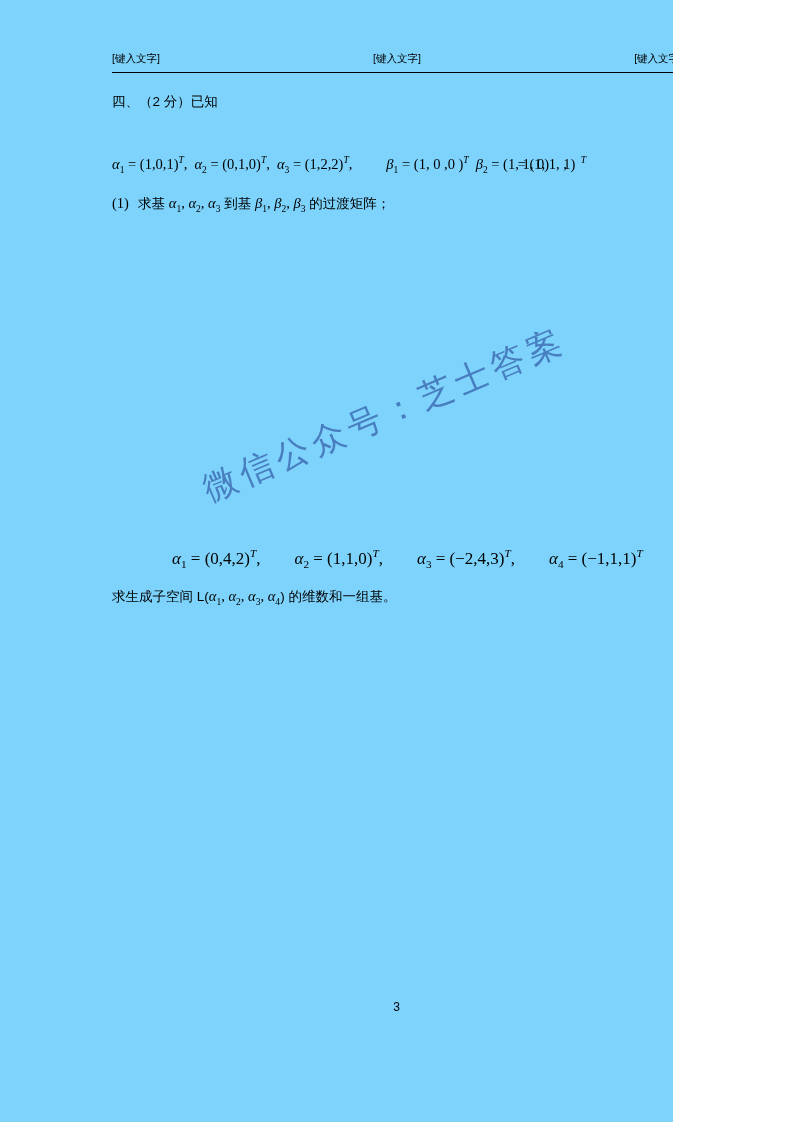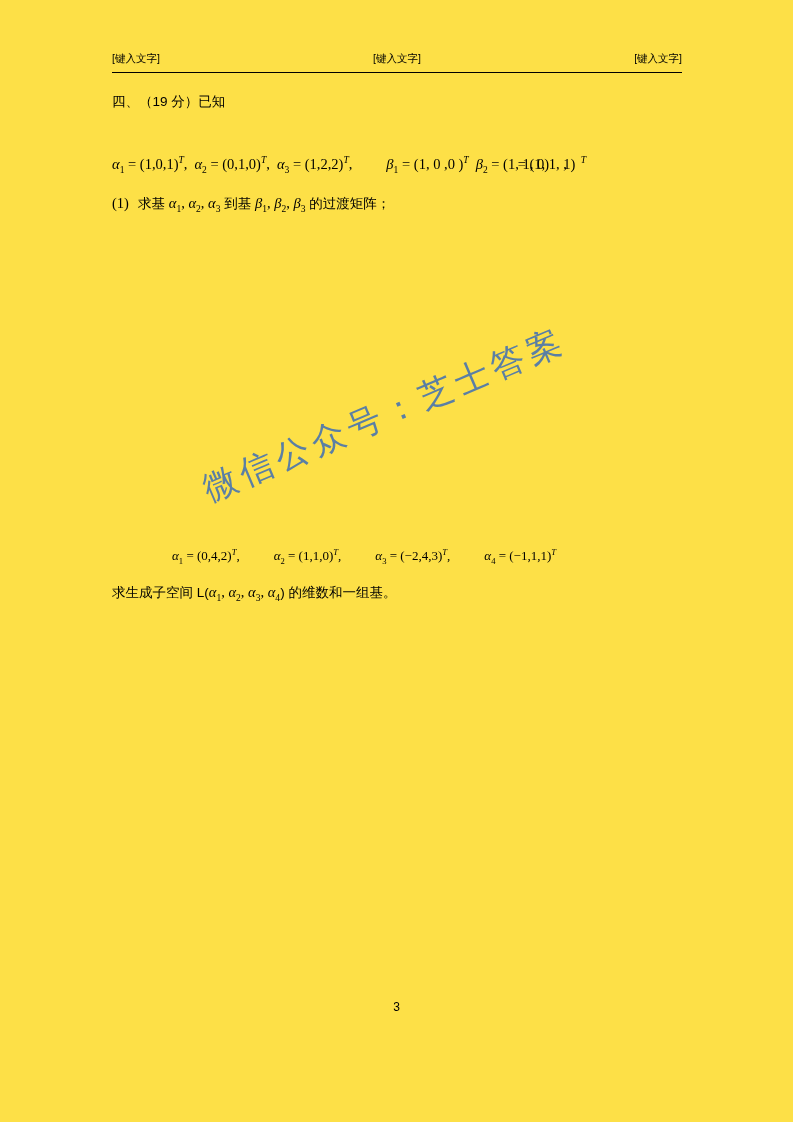--- a/index.html
+++ b/index.html
@@ -6,23 +6,23 @@
     margin: 0;
     padding: 0;
     background: #ffffff;
   }
   body {
     font-family: "Liberation Serif", serif;
     color: #000000;
   }
   .page {
     position: relative;
-    width: 793px;
+    width: 673px;
     height: 1122px;
-    background: #fde047;
+    background: #7dd3fc;
     overflow: hidden;
   }
   
   .header {
     position: absolute;
     left: 112px;
     top: 52px;
     width: 570px;
     display: flex;
     justify-content: space-between;
@@ -90,21 +90,21 @@
   
   .sec5 {
     position: absolute;
     left: 112px;
     top: 533px;
     width: 620px;
   }
   .sec5 .vec-row {
     margin-top: 14px;
     margin-left: 60px;
-    font-size: 13px;
+    font-size: 17px;
     white-space: nowrap;
   }
   .sec5 .ask {
     margin-top: 18px;
     font-size: 14.5px;
     white-space: nowrap;
   }
   .sp {
     display: inline-block;
     width: 14px;
@@ -164,21 +164,21 @@
 
   <div class="header">
     <span>[键入文字]</span>
     <span>[键入文字]</span>
     <span>[键入文字]</span>
   </div>
   <div class="header-rule"></div>
 
   <div class="content">
 
-    <div class="line sec-title cn">四、（19 分）已知</div>
+    <div class="line sec-title cn">四、（2 分）已知</div>
 
     <div class="line vec-line">
       <span class="gk">α<sub>1</sub></span><span class="math"> = (1,0,1)</span><sup class="math">T</sup><span class="math">,</span><span class="sp-s"></span><span class="gk">α<sub>2</sub></span><span class="math"> = (0,1,0)</span><sup class="math">T</sup><span class="math">,</span><span class="sp-s"></span><span class="gk">α<sub>3</sub></span><span class="math"> = (1,2,2)</span><sup class="math">T</sup><span class="math">,</span><span class="sp-l"></span><span class="gk">β<sub>1</sub></span><span class="math"> = (1, 0 ,0 )</span><sup class="math">T</sup><span class="sp-s"></span><span class="overlap"><span class="layer"><span class="gk">β<sub>2</sub></span><span class="math"> = (1, 1, 0)</span></span><span class="layer" style="left:42px;"><span class="math"> = (1, 1, 1)</span></span><span style="visibility:hidden;">β<sub>2</sub> = (1, 1, 0)</span></span><span class="sp"></span><span class="math">,</span><span class="sp"></span><sup class="math">T</sup>
     </div>
 
     <div class="line item">
       <span class="item-num math">(1)</span><span class="cn">求基 </span><span class="gk">α<sub>1</sub></span><span class="math">, </span><span class="gk">α<sub>2</sub></span><span class="math">, </span><span class="gk">α<sub>3</sub></span><span class="cn"> 到基 </span><span class="gk">β<sub>1</sub></span><span class="math">, </span><span class="gk">β<sub>2</sub></span><span class="math">, </span><span class="gk">β<sub>3</sub></span><span class="cn"> 的过渡矩阵；</span>
     </div>
 
   </div>

